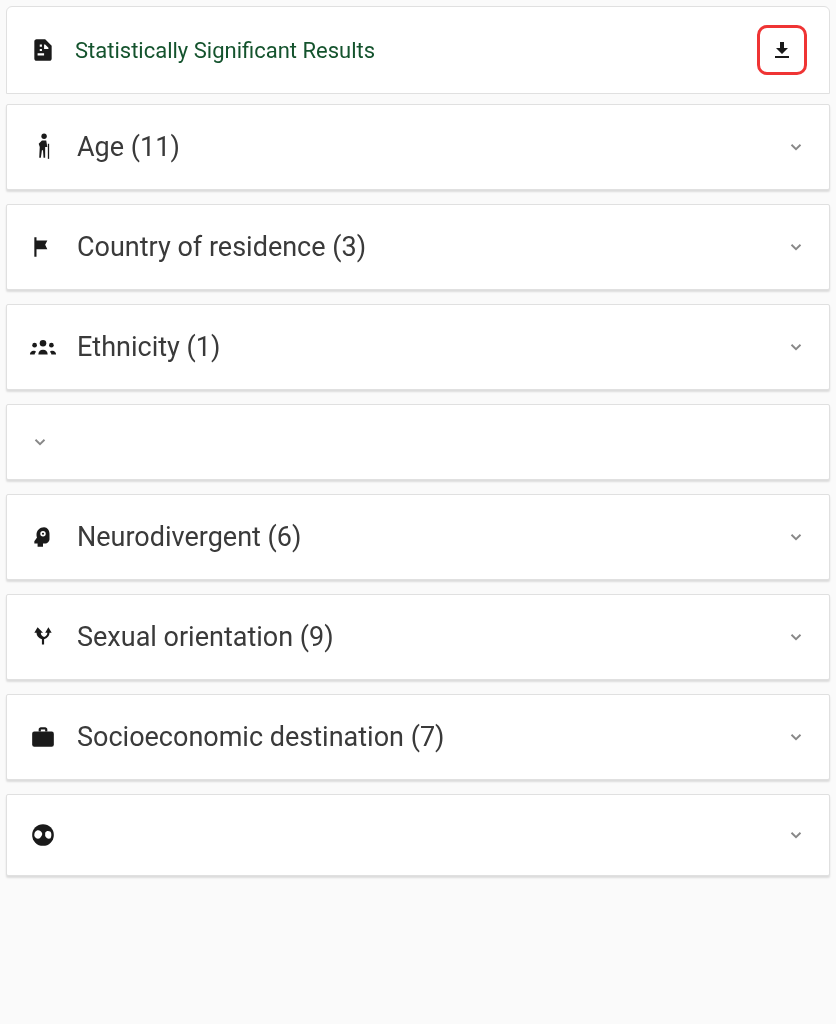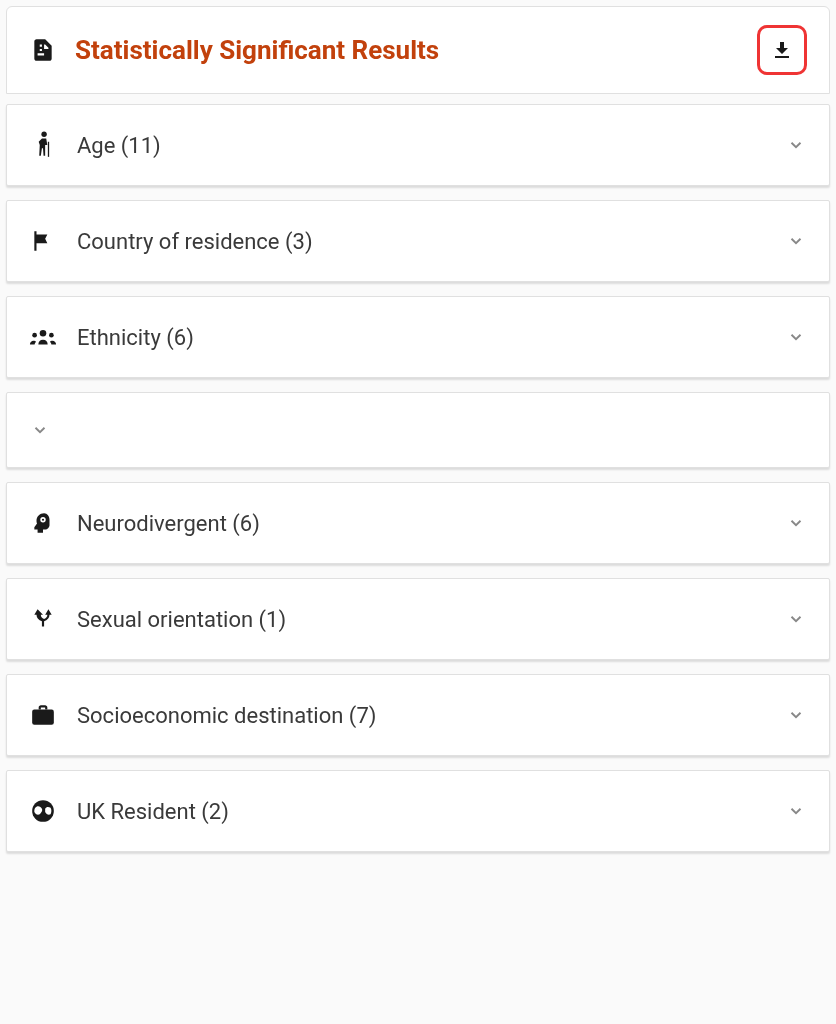--- a/index.html
+++ b/index.html
@@ -30,23 +30,23 @@
       margin-bottom: 10px;
     }
     
     .header-left {
       display: flex;
       align-items: center;
       gap: 18px;
     }
     
     .header-title {
-      font-size: 26px;
-      color: #c2410c;
-      font-weight: 700;
+      font-size: 22px;
+      color: #14532d;
+      font-weight: 400;
     }
     
     .download-btn {
       border: 3px solid #ef3434;
       border-radius: 10px;
       width: 50px;
       height: 50px;
       display: flex;
       align-items: center;
       justify-content: center;
@@ -76,21 +76,21 @@
     .category-icon {
       width: 28px;
       height: 28px;
       display: flex;
       align-items: center;
       justify-content: center;
       flex-shrink: 0;
     }
     
     .category-label {
-      font-size: 22px;
+      font-size: 27px;
       color: #3a3a3a;
       font-weight: 400;
     }
     
     .chevron {
       width: 22px;
       height: 22px;
       display: flex;
       align-items: center;
       justify-content: center;
@@ -164,21 +164,21 @@
       <span class="category-icon">
         <svg width="30" height="24" viewBox="0 0 30 20" fill="#1a1a1a">
           <circle cx="15" cy="6" r="3.5"></circle>
           <circle cx="6" cy="8" r="2.5"></circle>
           <circle cx="24" cy="8" r="2.5"></circle>
           <path d="M10 18c0-3 2-5 5-5s5 2 5 5H10z"></path>
           <path d="M1 18c0-2 1.5-4 4-4 1 0 2 .3 2.5 1-1 1-1.5 2-1.5 3H1z"></path>
           <path d="M29 18c0-2-1.5-4-4-4-1 0-2 .3-2.5 1 1 1 1.5 2 1.5 3H29z"></path>
         </svg>
       </span>
-      <span class="category-label">Ethnicity (6)</span>
+      <span class="category-label">Ethnicity (1)</span>
     </div>
     <span class="chevron">
       <svg width="18" height="18" viewBox="0 0 24 24" fill="none" stroke="#888" stroke-width="2.5">
         <polyline points="6 9 12 15 18 9"></polyline>
       </svg>
     </span>
   </div>
 
   <div class="category-card">
     <span class="chevron">
@@ -206,21 +206,21 @@
     </span>
   </div>
 
   <div class="category-card">
     <div class="category-left">
       <span class="category-icon">
         <svg width="26" height="26" viewBox="0 0 24 24" fill="#1a1a1a">
           <path d="M7 3l-3 5h2c0 3 2 5 5 6v5h2v-5c3-1 5-3 5-6h2l-3-5-3 5h2c0 2-1 3-3 4-2-1-3-2-3-4h2L7 3z"></path>
         </svg>
       </span>
-      <span class="category-label">Sexual orientation (1)</span>
+      <span class="category-label">Sexual orientation (9)</span>
     </div>
     <span class="chevron">
       <svg width="18" height="18" viewBox="0 0 24 24" fill="none" stroke="#888" stroke-width="2.5">
         <polyline points="6 9 12 15 18 9"></polyline>
       </svg>
     </span>
   </div>
 
   <div class="category-card">
     <div class="category-left">
@@ -240,21 +240,20 @@
   </div>
 
   <div class="category-card">
     <div class="category-left">
       <span class="category-icon">
         <svg width="26" height="26" viewBox="0 0 24 24" fill="#1a1a1a">
           <circle cx="12" cy="12" r="10"></circle>
           <path d="M6 8c2-1 4 0 5 2s-1 4-2 5c-2 1-4 0-5-2 0-2 0-4 2-5zm8 2c1-2 3-2 5-1 1 2 1 4 0 6-2 1-4 0-5-2v-3z" fill="#fff"></path>
         </svg>
       </span>
-      <span class="category-label">UK Resident (2)</span>
     </div>
     <span class="chevron">
       <svg width="18" height="18" viewBox="0 0 24 24" fill="none" stroke="#888" stroke-width="2.5">
         <polyline points="6 9 12 15 18 9"></polyline>
       </svg>
     </span>
   </div>
 
 </div>
 

